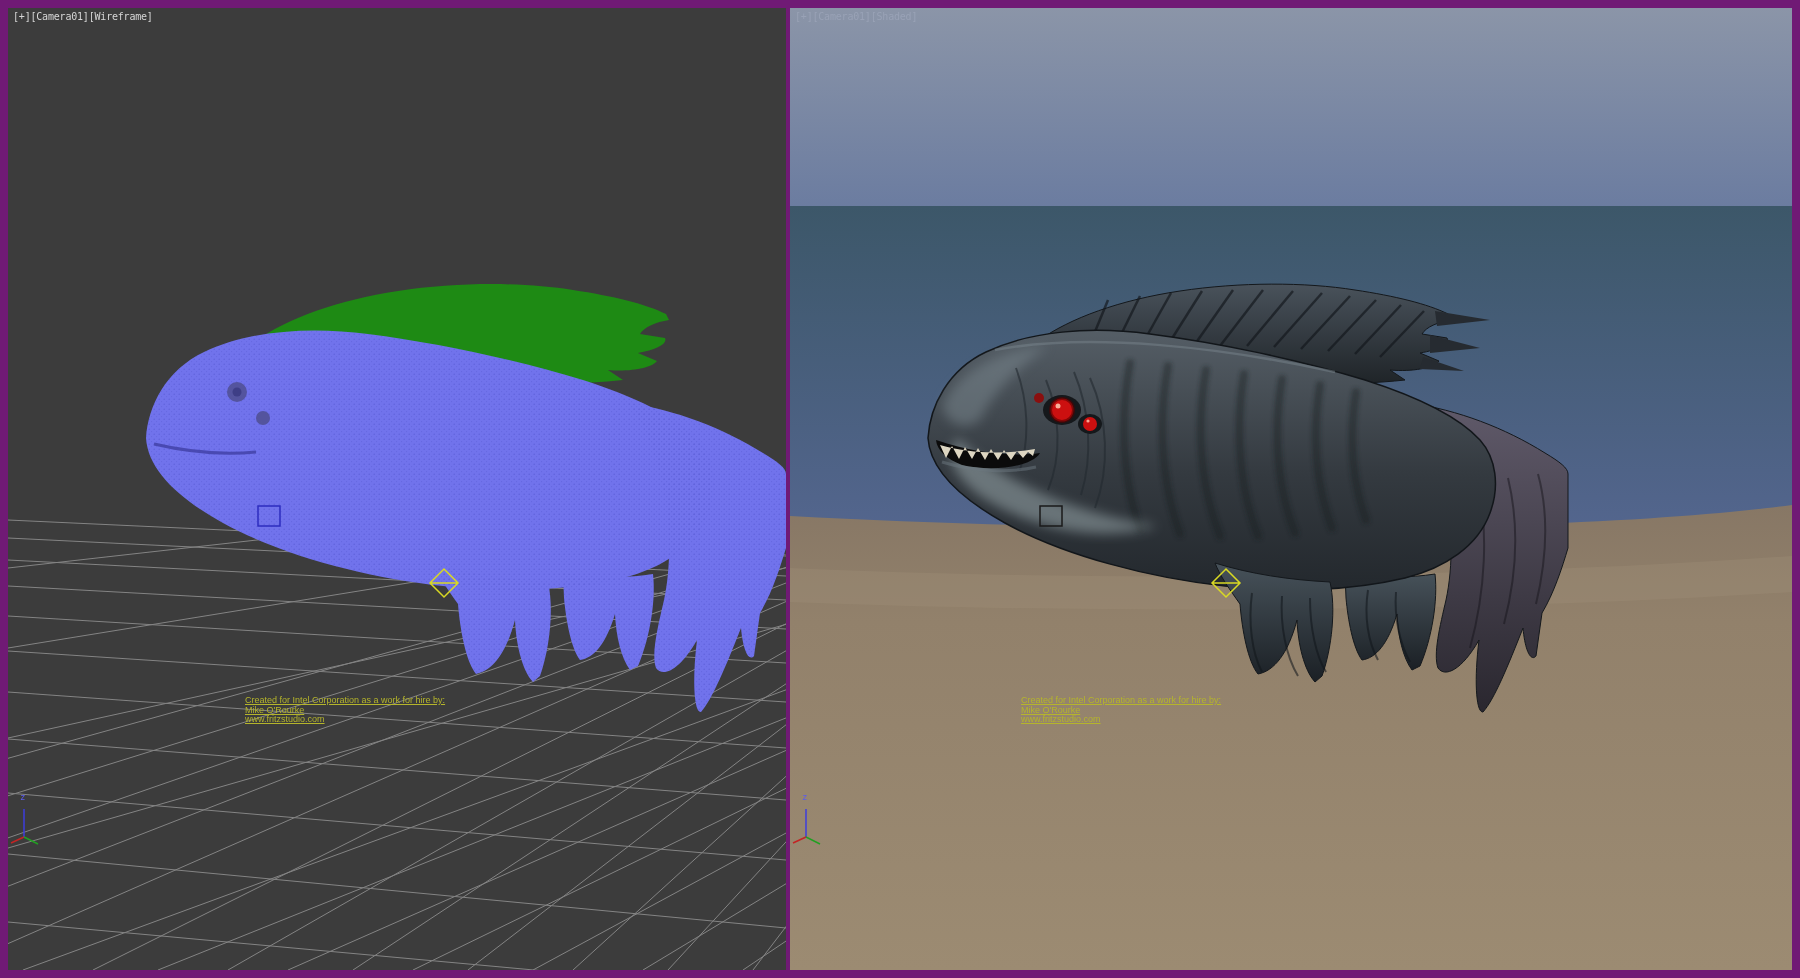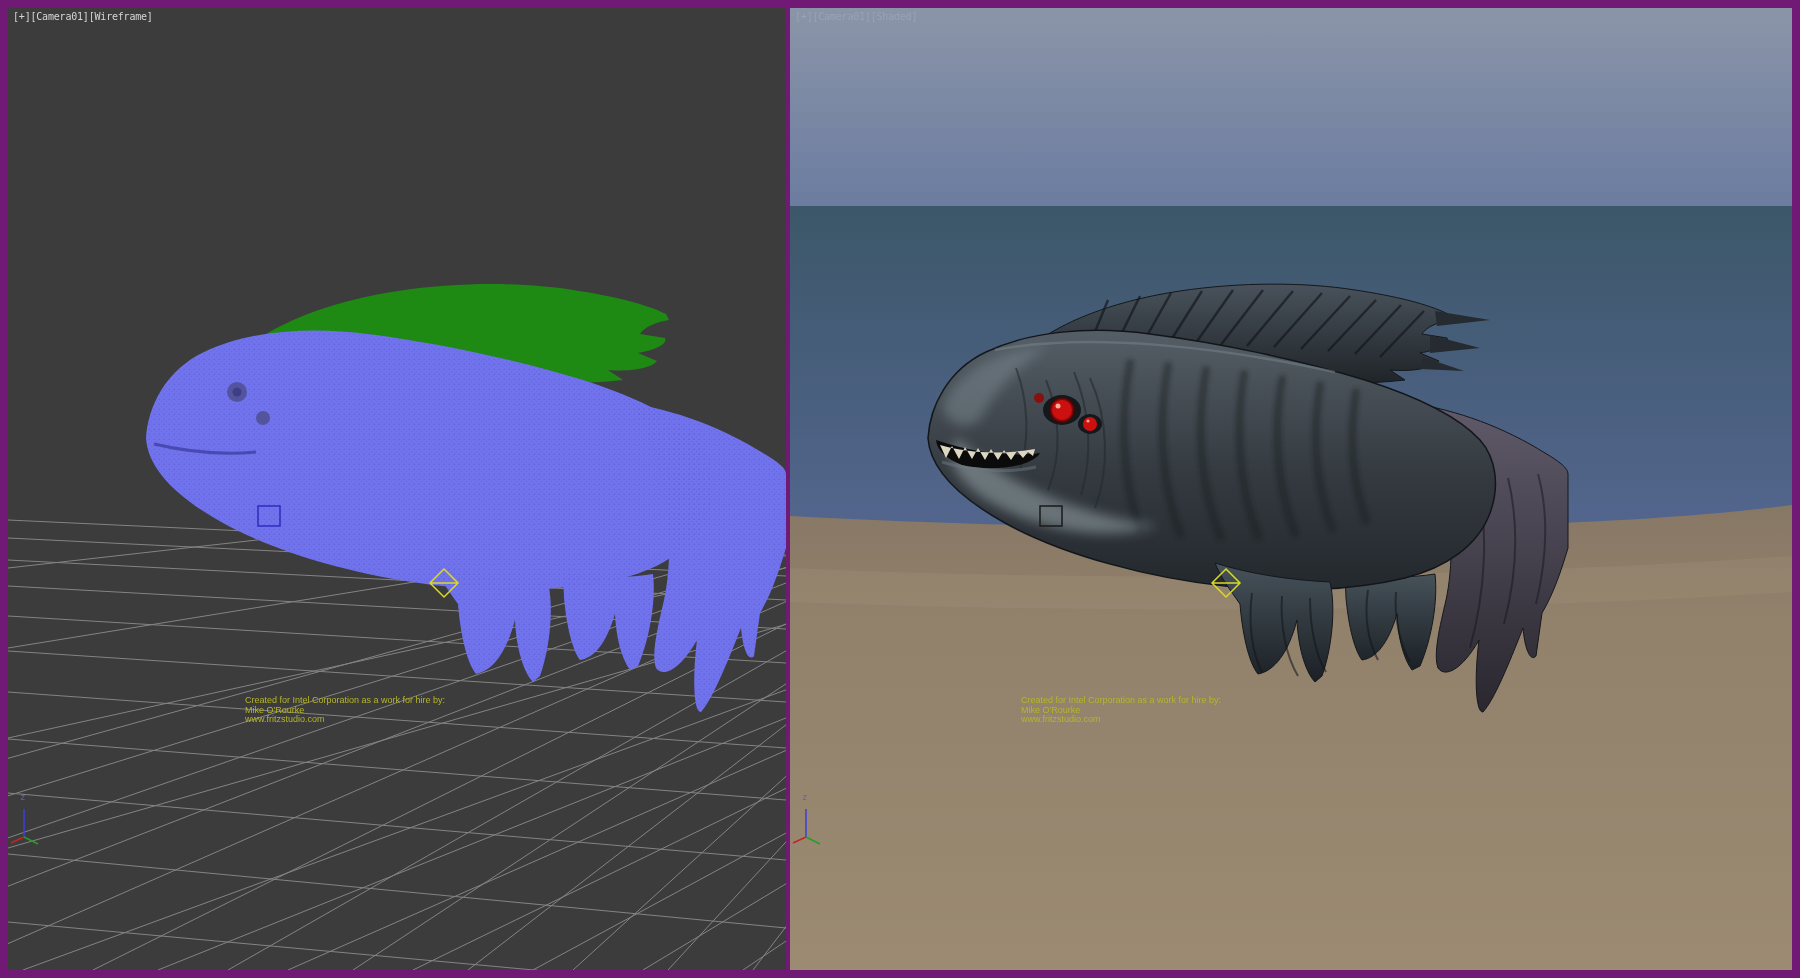--- a/index.html
+++ b/index.html
@@ -6,21 +6,21 @@
   html, body { margin:0; padding:0; width:1800px; height:978px; background:#000; overflow:hidden; }
   .stage { position:relative; width:1800px; height:978px; background:#701a75; }
   .viewport { position:absolute; top:8px; height:962px; overflow:hidden; }
   .vp-left  { left:8px;   width:778px;  background:#3c3c3c; }
   .vp-right { left:790px; width:1002px; background:#6b7ca0; }
   .scene { position:absolute; left:0; top:0; width:100%; height:100%; display:block; }
   .vp-label { position:absolute; top:3px; left:5px; z-index:3;
               font:10px "DejaVu Sans Mono", monospace; letter-spacing:-0.2px;
               color:#d6d6d6; cursor:default; white-space:pre; }
   .vp-right .vp-label { color:#99a2b6; }
-  .attribution { position:absolute; z-index:2; font:9px/9.5px "Liberation Sans", sans-serif; white-space:nowrap; }
+  .attribution { position:absolute; z-index:2; font:9px/9.5px "Liberation Sans", sans-serif; white-space:nowrap;text-decoration:underline; }
   .vp-left  .attribution { left:237px; top:688px; }
   .vp-right .attribution { left:231px; top:688px; }
   .axis-z { position:absolute; left:12px; top:784px; z-index:2;
             font:9px "DejaVu Sans Mono", monospace; color:#5c5cec; }
 </style>
 </head>
 <body>
 
 <svg width="0" height="0" style="position:absolute" aria-hidden="true">
   <defs>

